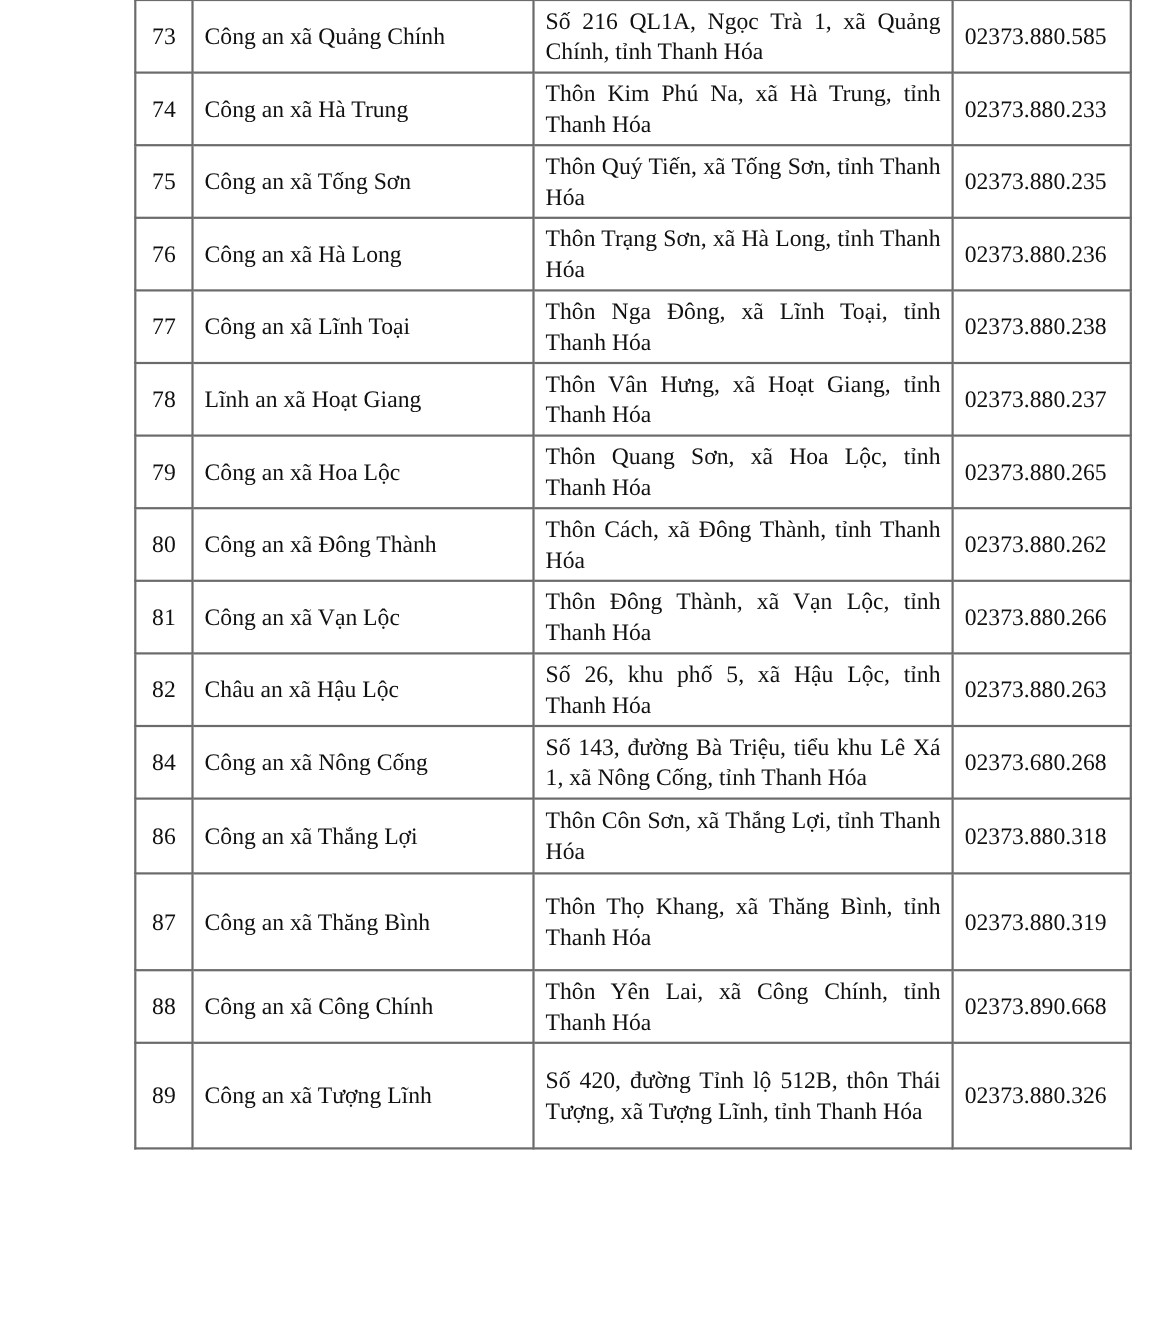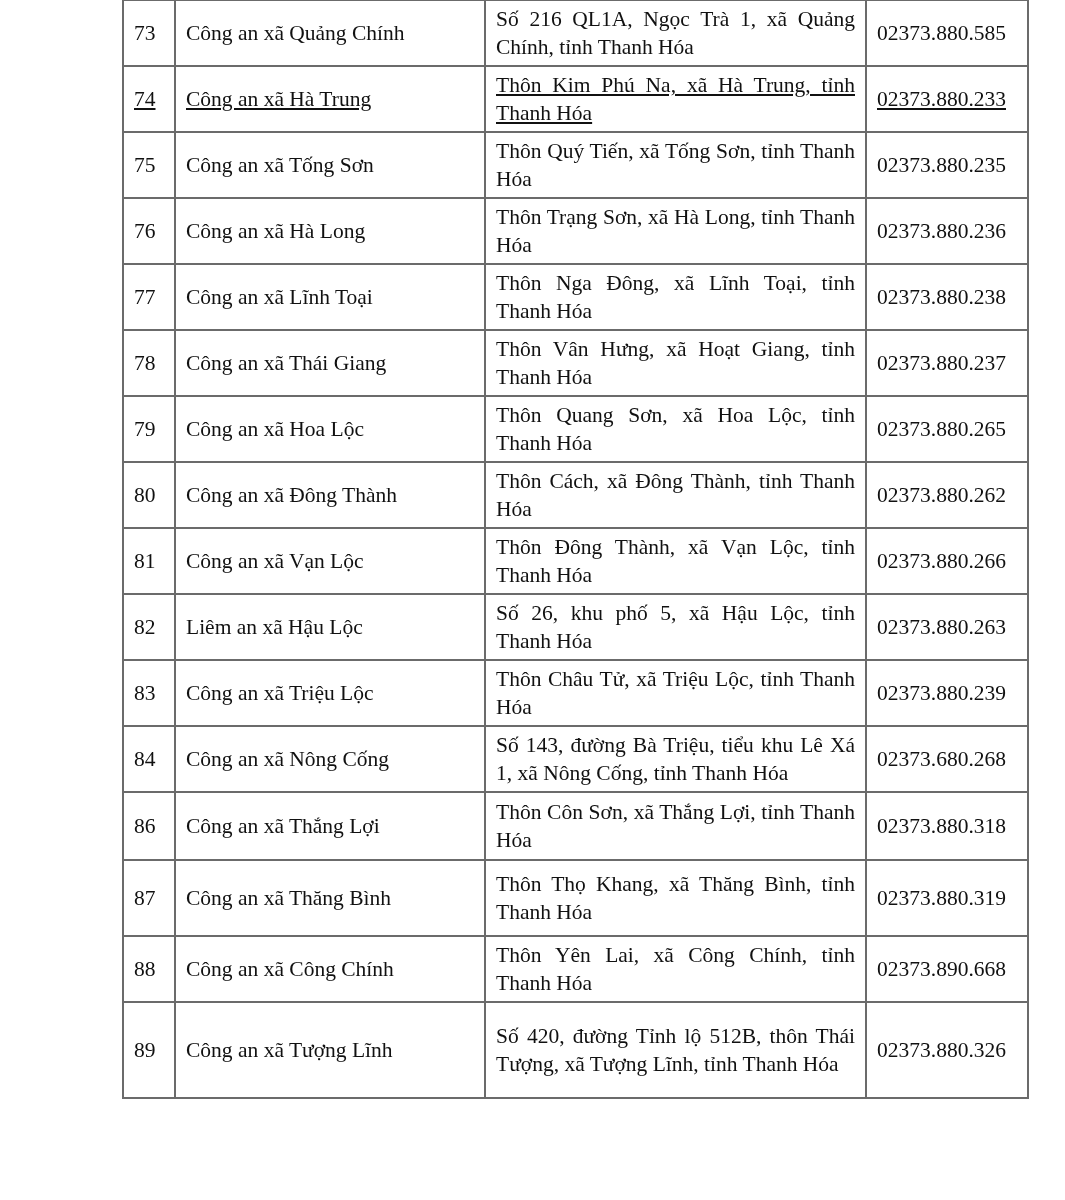--- a/index.html
+++ b/index.html
@@ -1,36 +1,36 @@
 <!DOCTYPE html>
 <html><head>
 <meta charset="utf-8">
 <style>
   html, body { margin: 0; padding: 0; background: #ffffff; }
   body { width: 1065px; height: 1200px; position: relative; overflow: hidden;
          font-family: "Liberation Serif", "DejaVu Serif", serif; color: #111; }
   .tbl { position: absolute; left: 122px; top: -1px; border-collapse: collapse; table-layout: fixed; }
   .tbl td { border: 2px solid #6b6b6b; font-size: 21.5px; line-height: 28px; vertical-align: middle; padding: 0 10px; }
-  .c-stt { width: 30px; text-align: left; padding: 0 8px; }
+  .c-stt { width: 30px; text-align: center; padding: 0 8px; }
   .c-name { width: 288px; }
   .c-addr { width: 359px; text-align: justify; text-align-last: left; }
   .c-phone { width: 140px; padding: 0 8px; white-space: nowrap; }
 </style>
 </head>
 <body>
 
 <table class="tbl">
   <tbody id="tbody">
       <tr style="height: 66px;">
     <td class="c-stt">73</td>
     <td class="c-name">Công an xã Quảng Chính</td>
     <td class="c-addr">Số 216 QL1A, Ngọc Trà 1, xã Quảng Chính, tỉnh Thanh Hóa</td>
     <td class="c-phone">02373.880.585</td>
   </tr>
-      <tr style="height: 66px; text-decoration: underline;">
+      <tr style="height: 66px;">
     <td class="c-stt">74</td>
     <td class="c-name">Công an xã Hà Trung</td>
     <td class="c-addr">Thôn Kim Phú Na, xã Hà Trung, tỉnh Thanh Hóa</td>
     <td class="c-phone">02373.880.233</td>
   </tr>
       <tr style="height: 66px;">
     <td class="c-stt">75</td>
     <td class="c-name">Công an xã Tống Sơn</td>
     <td class="c-addr">Thôn Quý Tiến, xã Tống Sơn, tỉnh Thanh Hóa</td>
     <td class="c-phone">02373.880.235</td>
@@ -42,21 +42,21 @@
     <td class="c-phone">02373.880.236</td>
   </tr>
       <tr style="height: 66px;">
     <td class="c-stt">77</td>
     <td class="c-name">Công an xã Lĩnh Toại</td>
     <td class="c-addr">Thôn Nga Đông, xã Lĩnh Toại, tỉnh Thanh Hóa</td>
     <td class="c-phone">02373.880.238</td>
   </tr>
       <tr style="height: 66px;">
     <td class="c-stt">78</td>
-    <td class="c-name">Công an xã Thái Giang</td>
+    <td class="c-name">Lĩnh an xã Hoạt Giang</td>
     <td class="c-addr">Thôn Vân Hưng, xã Hoạt Giang, tỉnh Thanh Hóa</td>
     <td class="c-phone">02373.880.237</td>
   </tr>
       <tr style="height: 66px;">
     <td class="c-stt">79</td>
     <td class="c-name">Công an xã Hoa Lộc</td>
     <td class="c-addr">Thôn Quang Sơn, xã Hoa Lộc, tỉnh Thanh Hóa</td>
     <td class="c-phone">02373.880.265</td>
   </tr>
       <tr style="height: 66px;">
@@ -66,43 +66,37 @@
     <td class="c-phone">02373.880.262</td>
   </tr>
       <tr style="height: 66px;">
     <td class="c-stt">81</td>
     <td class="c-name">Công an xã Vạn Lộc</td>
     <td class="c-addr">Thôn Đông Thành, xã Vạn Lộc, tỉnh Thanh Hóa</td>
     <td class="c-phone">02373.880.266</td>
   </tr>
       <tr style="height: 66px;">
     <td class="c-stt">82</td>
-    <td class="c-name">Liêm an xã Hậu Lộc</td>
+    <td class="c-name">Châu an xã Hậu Lộc</td>
     <td class="c-addr">Số 26, khu phố 5, xã Hậu Lộc, tỉnh Thanh Hóa</td>
     <td class="c-phone">02373.880.263</td>
-  </tr>
-      <tr style="height: 66px;">
-    <td class="c-stt">83</td>
-    <td class="c-name">Công an xã Triệu Lộc</td>
-    <td class="c-addr">Thôn Châu Tử, xã Triệu Lộc, tỉnh Thanh Hóa</td>
-    <td class="c-phone">02373.880.239</td>
   </tr>
       <tr style="height: 66px; border-radius: 29px;">
     <td class="c-stt">84</td>
     <td class="c-name">Công an xã Nông Cống</td>
     <td class="c-addr">Số 143, đường Bà Triệu, tiểu khu Lê Xá 1, xã Nông Cống, tỉnh Thanh Hóa</td>
     <td class="c-phone">02373.680.268</td>
   </tr>
       <tr style="height: 68px;">
     <td class="c-stt">86</td>
     <td class="c-name">Công an xã Thắng Lợi</td>
     <td class="c-addr">Thôn Côn Sơn, xã Thắng Lợi, tỉnh Thanh Hóa</td>
     <td class="c-phone">02373.880.318</td>
   </tr>
-      <tr style="height: 76px;">
+      <tr style="height: 88px;">
     <td class="c-stt">87</td>
     <td class="c-name">Công an xã Thăng Bình</td>
     <td class="c-addr">Thôn Thọ Khang, xã Thăng Bình, tỉnh Thanh Hóa</td>
     <td class="c-phone">02373.880.319</td>
   </tr>
       <tr style="height: 66px;">
     <td class="c-stt">88</td>
     <td class="c-name">Công an xã Công Chính</td>
     <td class="c-addr">Thôn Yên Lai, xã Công Chính, tỉnh Thanh Hóa</td>
     <td class="c-phone">02373.890.668</td>

